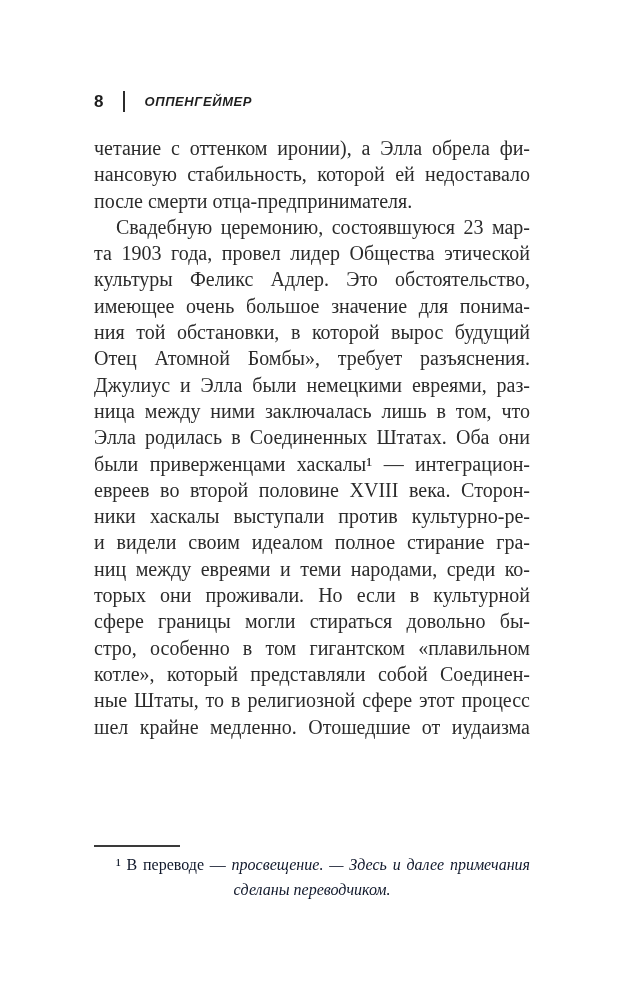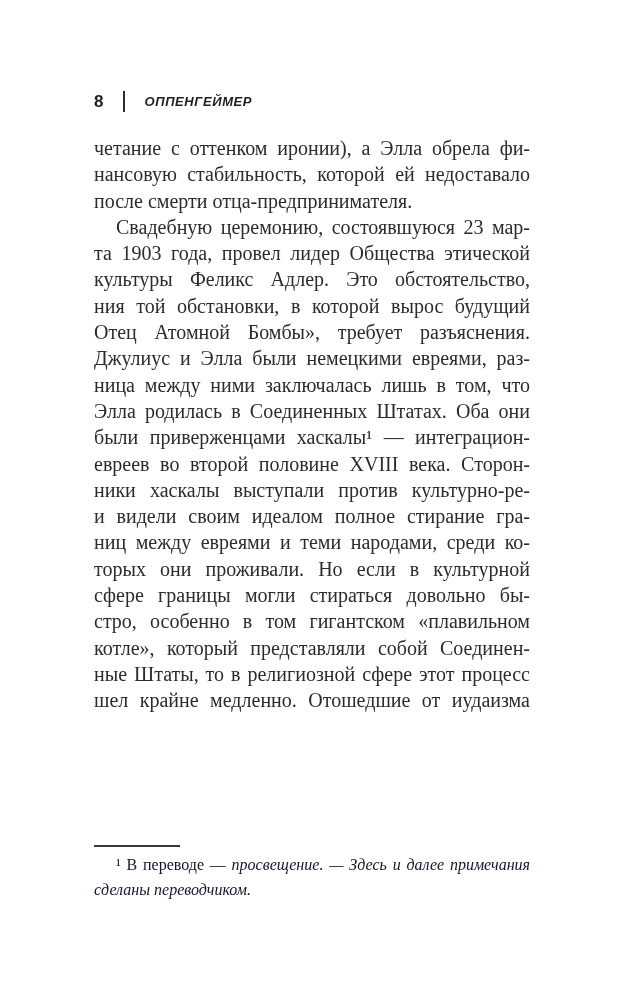--- a/index.html
+++ b/index.html
@@ -80,21 +80,21 @@
   .fn-text {
     position: absolute;
     top: 852px;
     left: 94px;
     width: 436px;
     font-size: 16px;
     line-height: 25px;
     color: #0f172a;
   }
   .fn-line {
-    text-align: left;
+    text-align: center;
   }
   .fn-line.justify {
     text-align: justify;
     text-align-last: justify;
     -moz-text-align-last: justify;
   }
   .fn-line.indent {
     text-indent: 22px;
   }
   .italic {
@@ -112,20 +112,21 @@
     <span class="runtitle">ОППЕНГЕЙМЕР</span>
   </div>
 
   <div class="body-text">
       <div class="line">четание с оттенком иронии), а Элла обрела фи-</div>
       <div class="line">нансовую стабильность, которой ей недоставало</div>
       <div class="line para-end">после смерти отца-предпринимателя.</div>
       <div class="line indent">Свадебную церемонию, состоявшуюся 23 мар-</div>
       <div class="line">та 1903 года, провел лидер Общества этической</div>
       <div class="line">культуры Феликс Адлер. Это обстоятельство,</div>
+      <div class="line">имеющее очень большое значение для понима-</div>
       <div class="line">ния той обстановки, в которой вырос будущий</div>
       <div class="line">Отец Атомной Бомбы», требует разъяснения.</div>
       <div class="line">Джулиус и Элла были немецкими евреями, раз-</div>
       <div class="line">ница между ними заключалась лишь в том, что</div>
       <div class="line">Элла родилась в Соединенных Штатах. Оба они</div>
       <div class="line">были приверженцами хаскалы¹ — интеграцион-</div>
       <div class="line">евреев во второй половине XVIII века. Сторон-</div>
       <div class="line">ники хаскалы выступали против культурно-ре-</div>
       <div class="line">и видели своим идеалом полное стирание гра-</div>
       <div class="line">ниц между евреями и теми народами, среди ко-</div>

